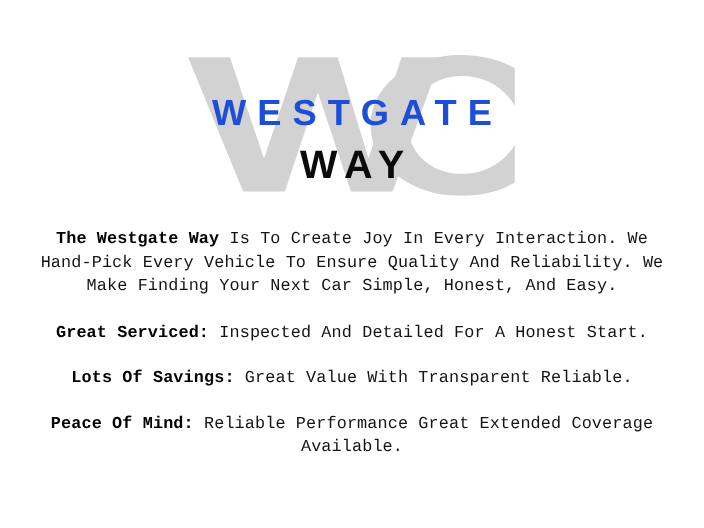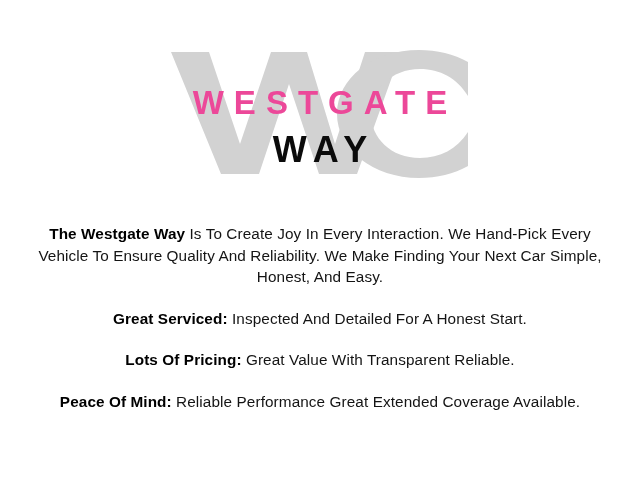--- a/index.html
+++ b/index.html
@@ -122,38 +122,38 @@
     <div class="watermark">
       <svg width="310" height="130" viewBox="0 0 310 130" aria-hidden="true">
 
         <polygon fill="#d2d2d2" points="6,4 44,4 75,96 106,4 142,4 170,96 200,4 236,4 192,126 154,126 124,36 94,126 56,126"></polygon>
 
         <path fill="#d2d2d2" d="M303,14 L303,48 C292,30 275,21 255,21 C226,21 206,42 206,66 C206,90 226,110 255,110 C275,110 292,101 303,84 L303,118 C289,126 272,130 254,130 C208,130 172,101 172,66 C172,30 208,2 254,2 C272,2 289,6 303,14 Z"></path>
       </svg>
     </div>
 
     <div class="wordmark">
-      <span class="wordmark-main" style="color: #ec4899;">WESTGATE</span>
+      <span class="wordmark-main" style="color: #1d4ed8;">WESTGATE</span>
       <span class="wordmark-sub" style="color: rgb(11, 11, 11);">WAY</span>
     </div>
 
   </div>
 
-  <div class="copy" style="margin-top: 38px;">
+  <div class="copy" style="margin-top: 22px; font-family: Liberation Mono, monospace;">
 
     <p class="para para-intro">
       <span class="lead">The Westgate Way</span><span> Is To Create Joy In Every Interaction. We Hand-Pick Every Vehicle To Ensure Quality And Reliability. We Make Finding Your Next Car Simple, Honest, And Easy.</span>
     </p>
 
     <p class="para">
       <span class="lead">Great Serviced:</span><span> Inspected And Detailed For A Honest Start.</span>
     </p>
 
     <p class="para">
-      <span class="lead">Lots Of Pricing:</span><span> Great Value With Transparent Reliable.</span>
+      <span class="lead">Lots Of Savings:</span><span> Great Value With Transparent Reliable.</span>
     </p>
 
     <p class="para para-mind">
       <span class="lead">Peace Of Mind:</span><span> Reliable Performance Great Extended Coverage Available.</span>
     </p>
 
   </div>
 
 </div>
 

